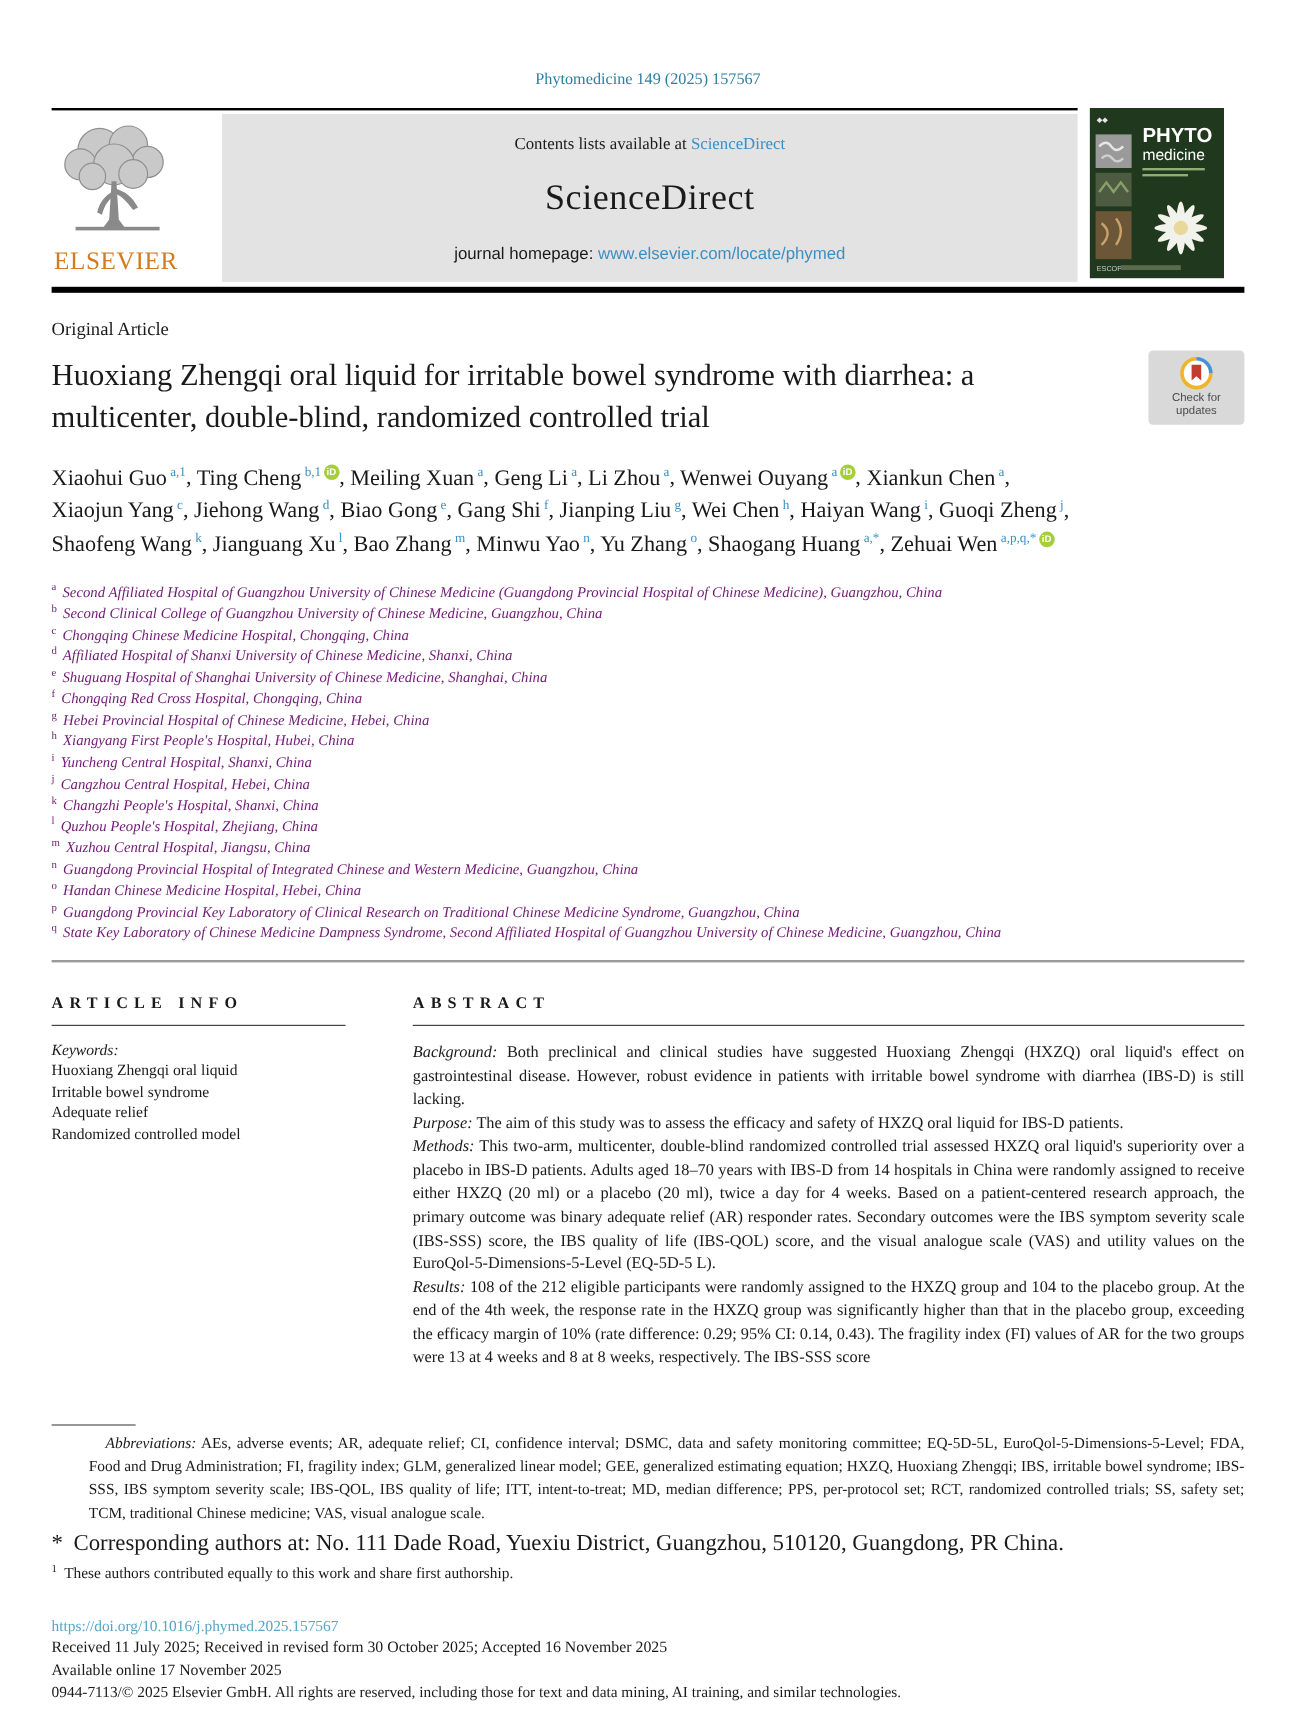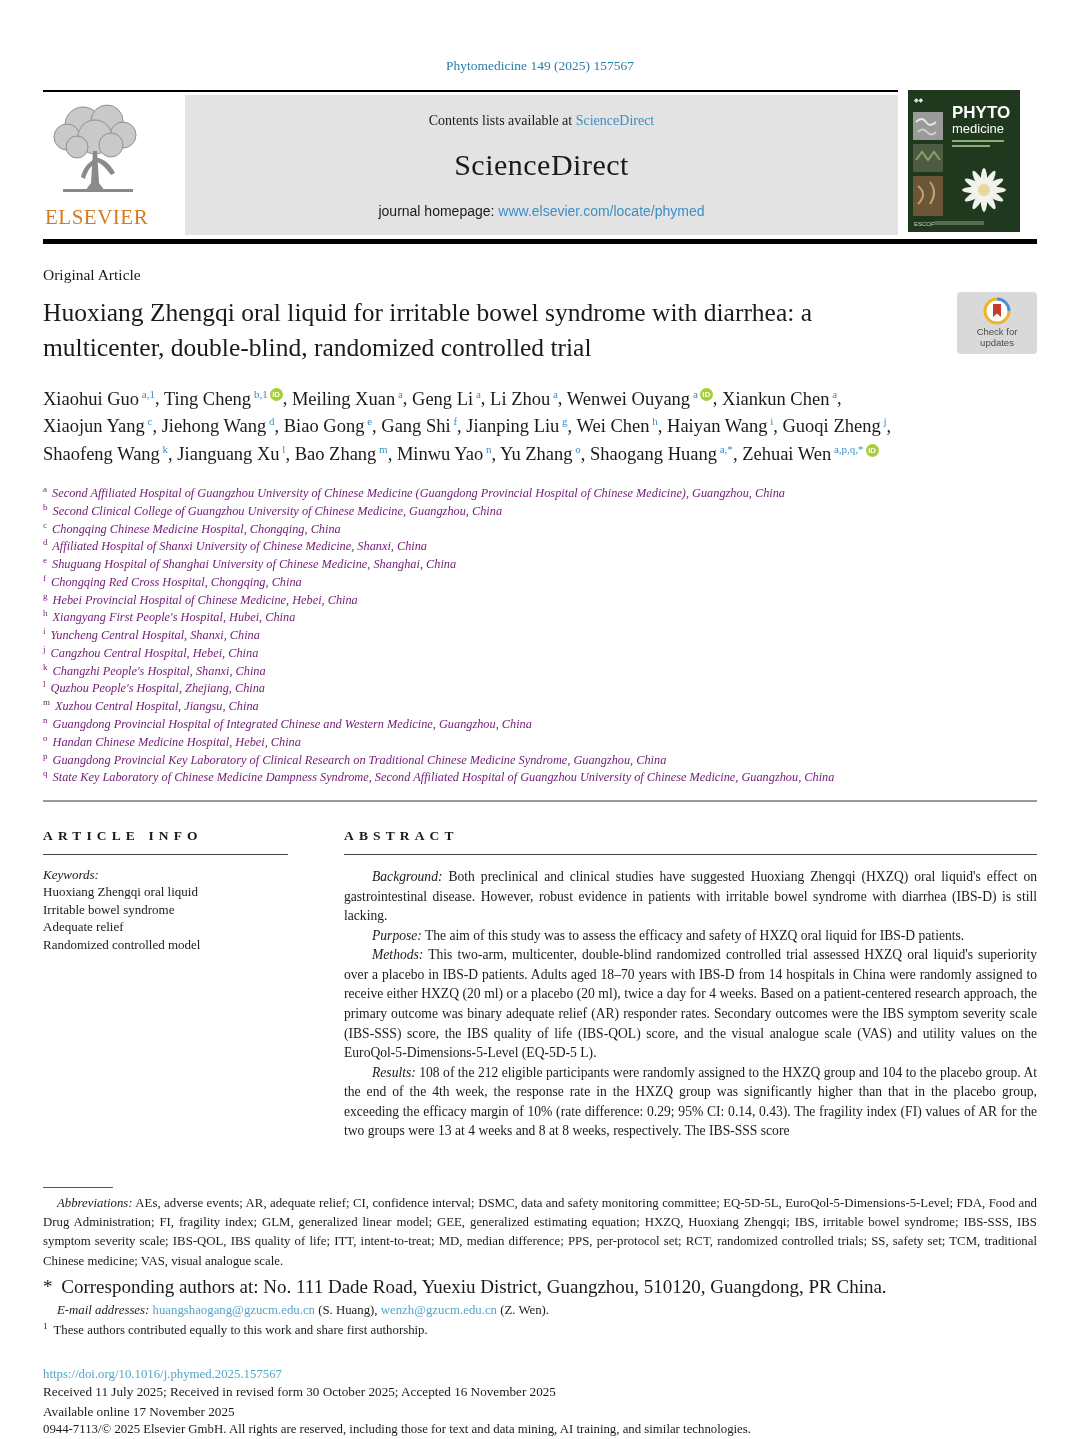--- a/index.html
+++ b/index.html
@@ -62,25 +62,25 @@
   
   .section-rule { border-top:2px solid #9a9a9a; margin-top:14px; }
   .cols { display:flex; margin-top:26px; }
   .col-left { width:245px; flex-shrink:0; }
   .col-right { flex:1; margin-left:56px; }
   .sec-header { font-size:13.5px; font-weight:600; letter-spacing:0.38em; }
   .sec-underline { border-top:1.5px solid #444; margin-top:10px; margin-bottom:12px; }
   .kw-label { font-size:13px; font-style:italic; }
   .kw { font-size:13px; line-height:1.36; }
   .abstract p { font-size:13.6px; line-height:1.44; text-align:justify; }
-  .abstract i.lbl { font-style:italic;margin-left:28px; }
+  .abstract i.lbl { font-style:italic; }
 
   
   .foot-sep { width:70px; border-top:1px solid #555; margin-top:46px; }
-  .abbrev { margin-top:6px; font-size:12.8px; line-height:1.5; text-align:justify; text-indent:14px; }
+  .abbrev { margin-top:6px; font-size:12.8px; line-height:1.5; text-align:justify; text-indent:14px;margin-left:31px; }
   .corr { font-size:19px; line-height:1.5; margin-top:2px; }
   .corr .star { margin-right:4px; }
   .email-line { font-size:12.8px; line-height:1.5; text-indent:14px; }
   .equal { font-size:12.8px; line-height:1.5; }
   .equal sup { font-size:9px; margin-right:3px; }
 
   
   .doi { margin-top:26px; font-size:12.8px; }
   .footer-line { font-size:13.2px; line-height:1.5; }
   .copyright { font-size:12.8px; margin-top:1px; }
@@ -225,27 +225,20 @@
 
   <div class="foot-sep"></div>
   <div class="abbrev">
     <i>Abbreviations:</i>
     <span>AEs, adverse events; AR, adequate relief; CI, confidence interval; DSMC, data and safety monitoring committee; EQ-5D-5L, EuroQol-5-Dimensions-5-Level; FDA, Food and Drug Administration; FI, fragility index; GLM, generalized linear model; GEE, generalized estimating equation; HXZQ, Huoxiang Zhengqi; IBS, irritable bowel syndrome; IBS-SSS, IBS symptom severity scale; IBS-QOL, IBS quality of life; ITT, intent-to-treat; MD, median difference; PPS, per-protocol set; RCT, randomized controlled trials; SS, safety set; TCM, traditional Chinese medicine; VAS, visual analogue scale.</span>
   </div>
   <div class="corr">
     <span class="star">*</span>
     <span>Corresponding authors at: No. 111 Dade Road, Yuexiu District, Guangzhou, 510120, Guangdong, PR China.</span>
   </div>
-  <div class="email-line">
-    <i>E-mail addresses:</i>
-    <a class="link-light" href="#">huangshaogang@gzucm.edu.cn</a>
-    <span>(S. Huang),</span>
-    <a class="link-light" href="#">wenzh@gzucm.edu.cn</a>
-    <span>(Z. Wen).</span>
-  </div>
   <div class="equal">
     <sup>1</sup>
     <span>These authors contributed equally to this work and share first authorship.</span>
   </div>
 
   <div class="doi"><a class="link-light" href="#">https://doi.org/10.1016/j.phymed.2025.157567</a></div>
   <div class="footer-line">Received 11 July 2025; Received in revised form 30 October 2025; Accepted 16 November 2025</div>
   <div class="footer-line">Available online 17 November 2025</div>
   <div class="copyright">0944-7113/© 2025 Elsevier GmbH. All rights are reserved, including those for text and data mining, AI training, and similar technologies.</div>
 

